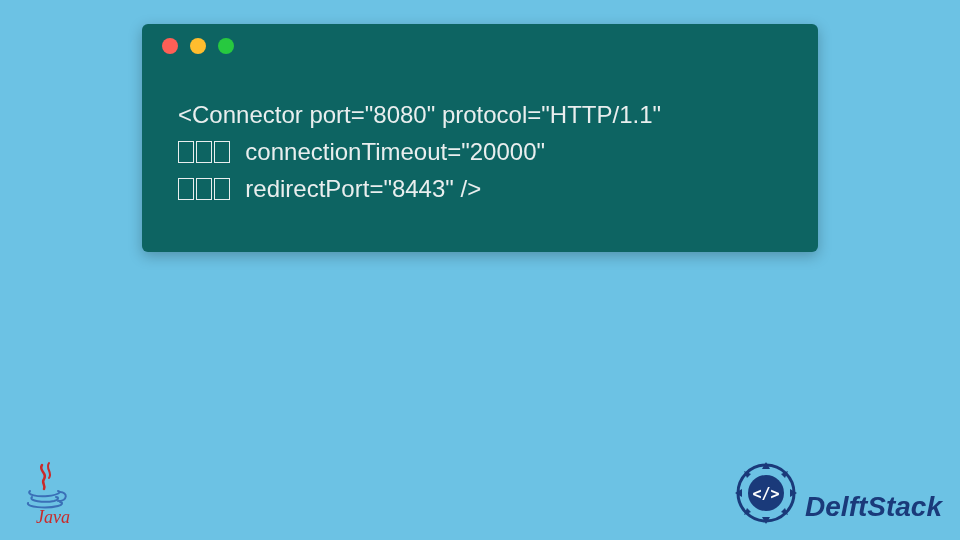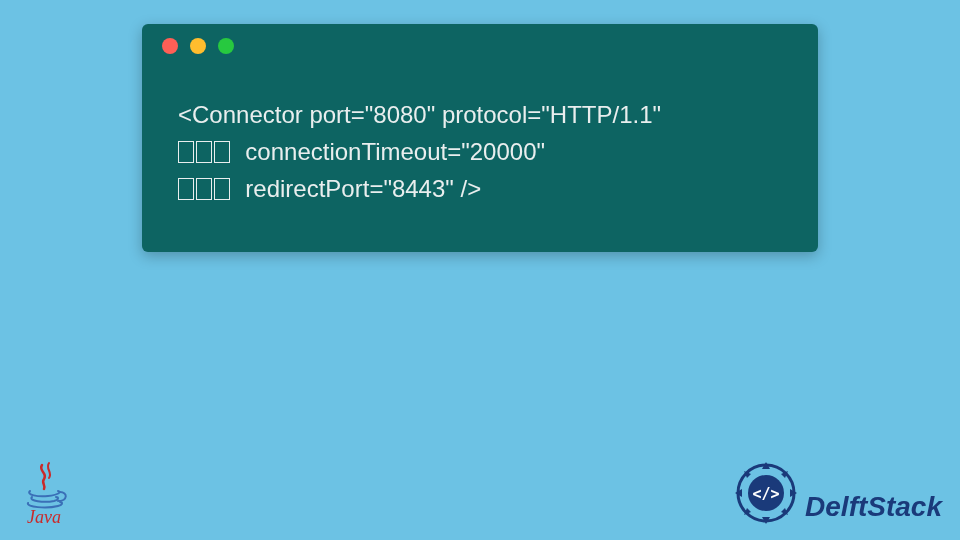--- a/index.html
+++ b/index.html
@@ -58,20 +58,21 @@
     width: 52px;
     text-align: center;
   }
   .java-logo .cup { position: relative; width: 52px; height: 48px; }
   .java-text {
     font-family: Georgia, 'Times New Roman', serif;
     font-style: italic;
     font-size: 18px;
     color: #c92a2a;
     margin-top: -2px;
+    text-align: right;
   }
   .brand {
     position: absolute;
     right: 18px;
     bottom: 14px;
     display: flex;
     align-items: center;
     gap: 6px;
   }
   .brand-text {

